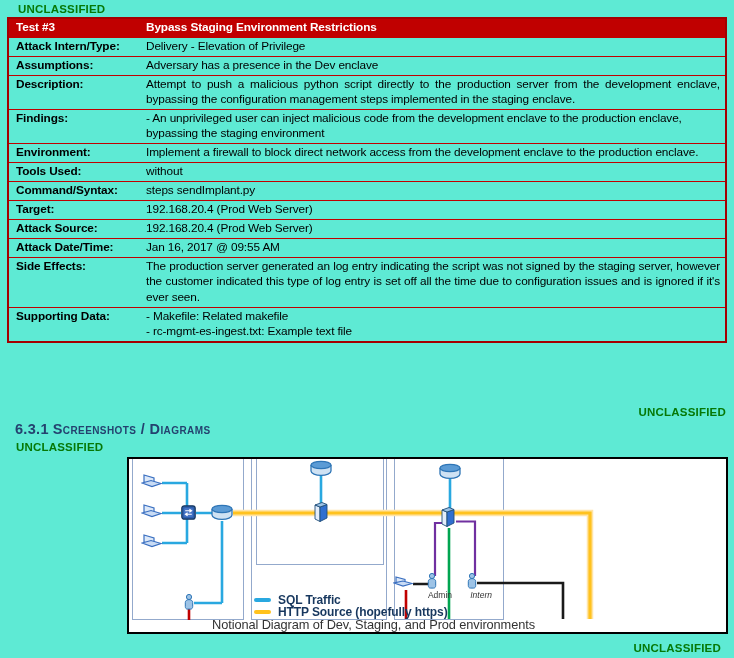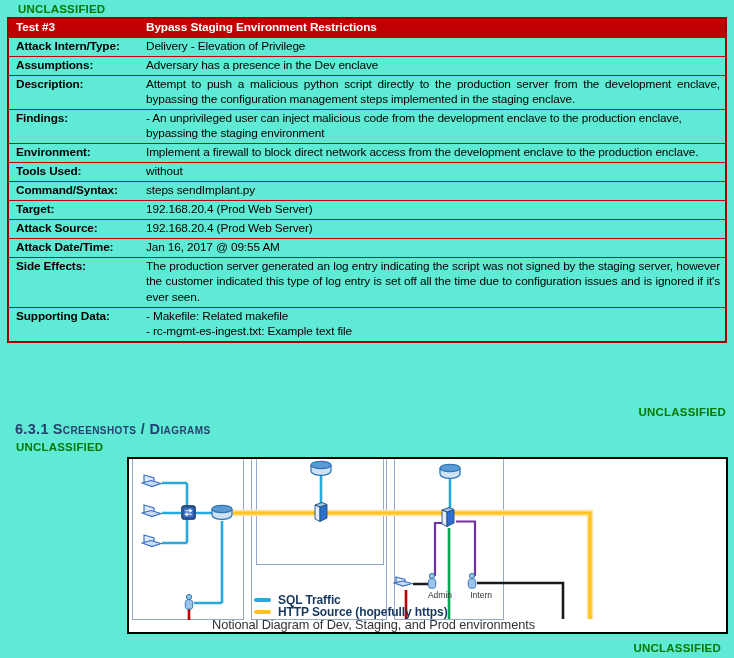--- a/index.html
+++ b/index.html
@@ -38,21 +38,21 @@
   .env-rect { position:absolute; top:0; border:1px solid #93A9CC; border-top:none; }
   .env-dev      { left:3px;   width:112px; height:161px; }
   .env-staging  { left:122px; width:136px; height:161px; }
   .env-staging-inner { left:127px; width:128px; height:106px; }
   .env-prod     { left:265px; width:110px; height:161px; }
   .lines { position:absolute; left:0; top:0; }
   .node { position:absolute; }
   .node svg { display:block; }
   .node-label { position:absolute; width:40px; text-align:right; font-size:8.5px; color:#333; }
   .lbl-admin  { left:283px; top:131px; }
-  .lbl-intern { left:323px; top:131px; }
+  .lbl-intern { left:323px; top:131px;font-style:italic; }
   .legend { position:absolute; left:125px; top:135px; }
   .legend-row { height:12px; display:flex; align-items:center; }
   .legend-swatch { display:inline-block; width:17px; height:3.6px; border-radius:2px; margin-right:7px; }
   .sw-sql  { background:#29A8E0; }
   .sw-http { background:#FFC21E; }
   .legend-label { font-size:12px; font-weight:bold; color:#17375E; letter-spacing:-0.1px; }
   .caption { position:absolute; left:0; right:108px; top:158px; text-align:center;
              font-size:12.8px; color:#333; letter-spacing:-0.1px; }
 </style>
 </head>

